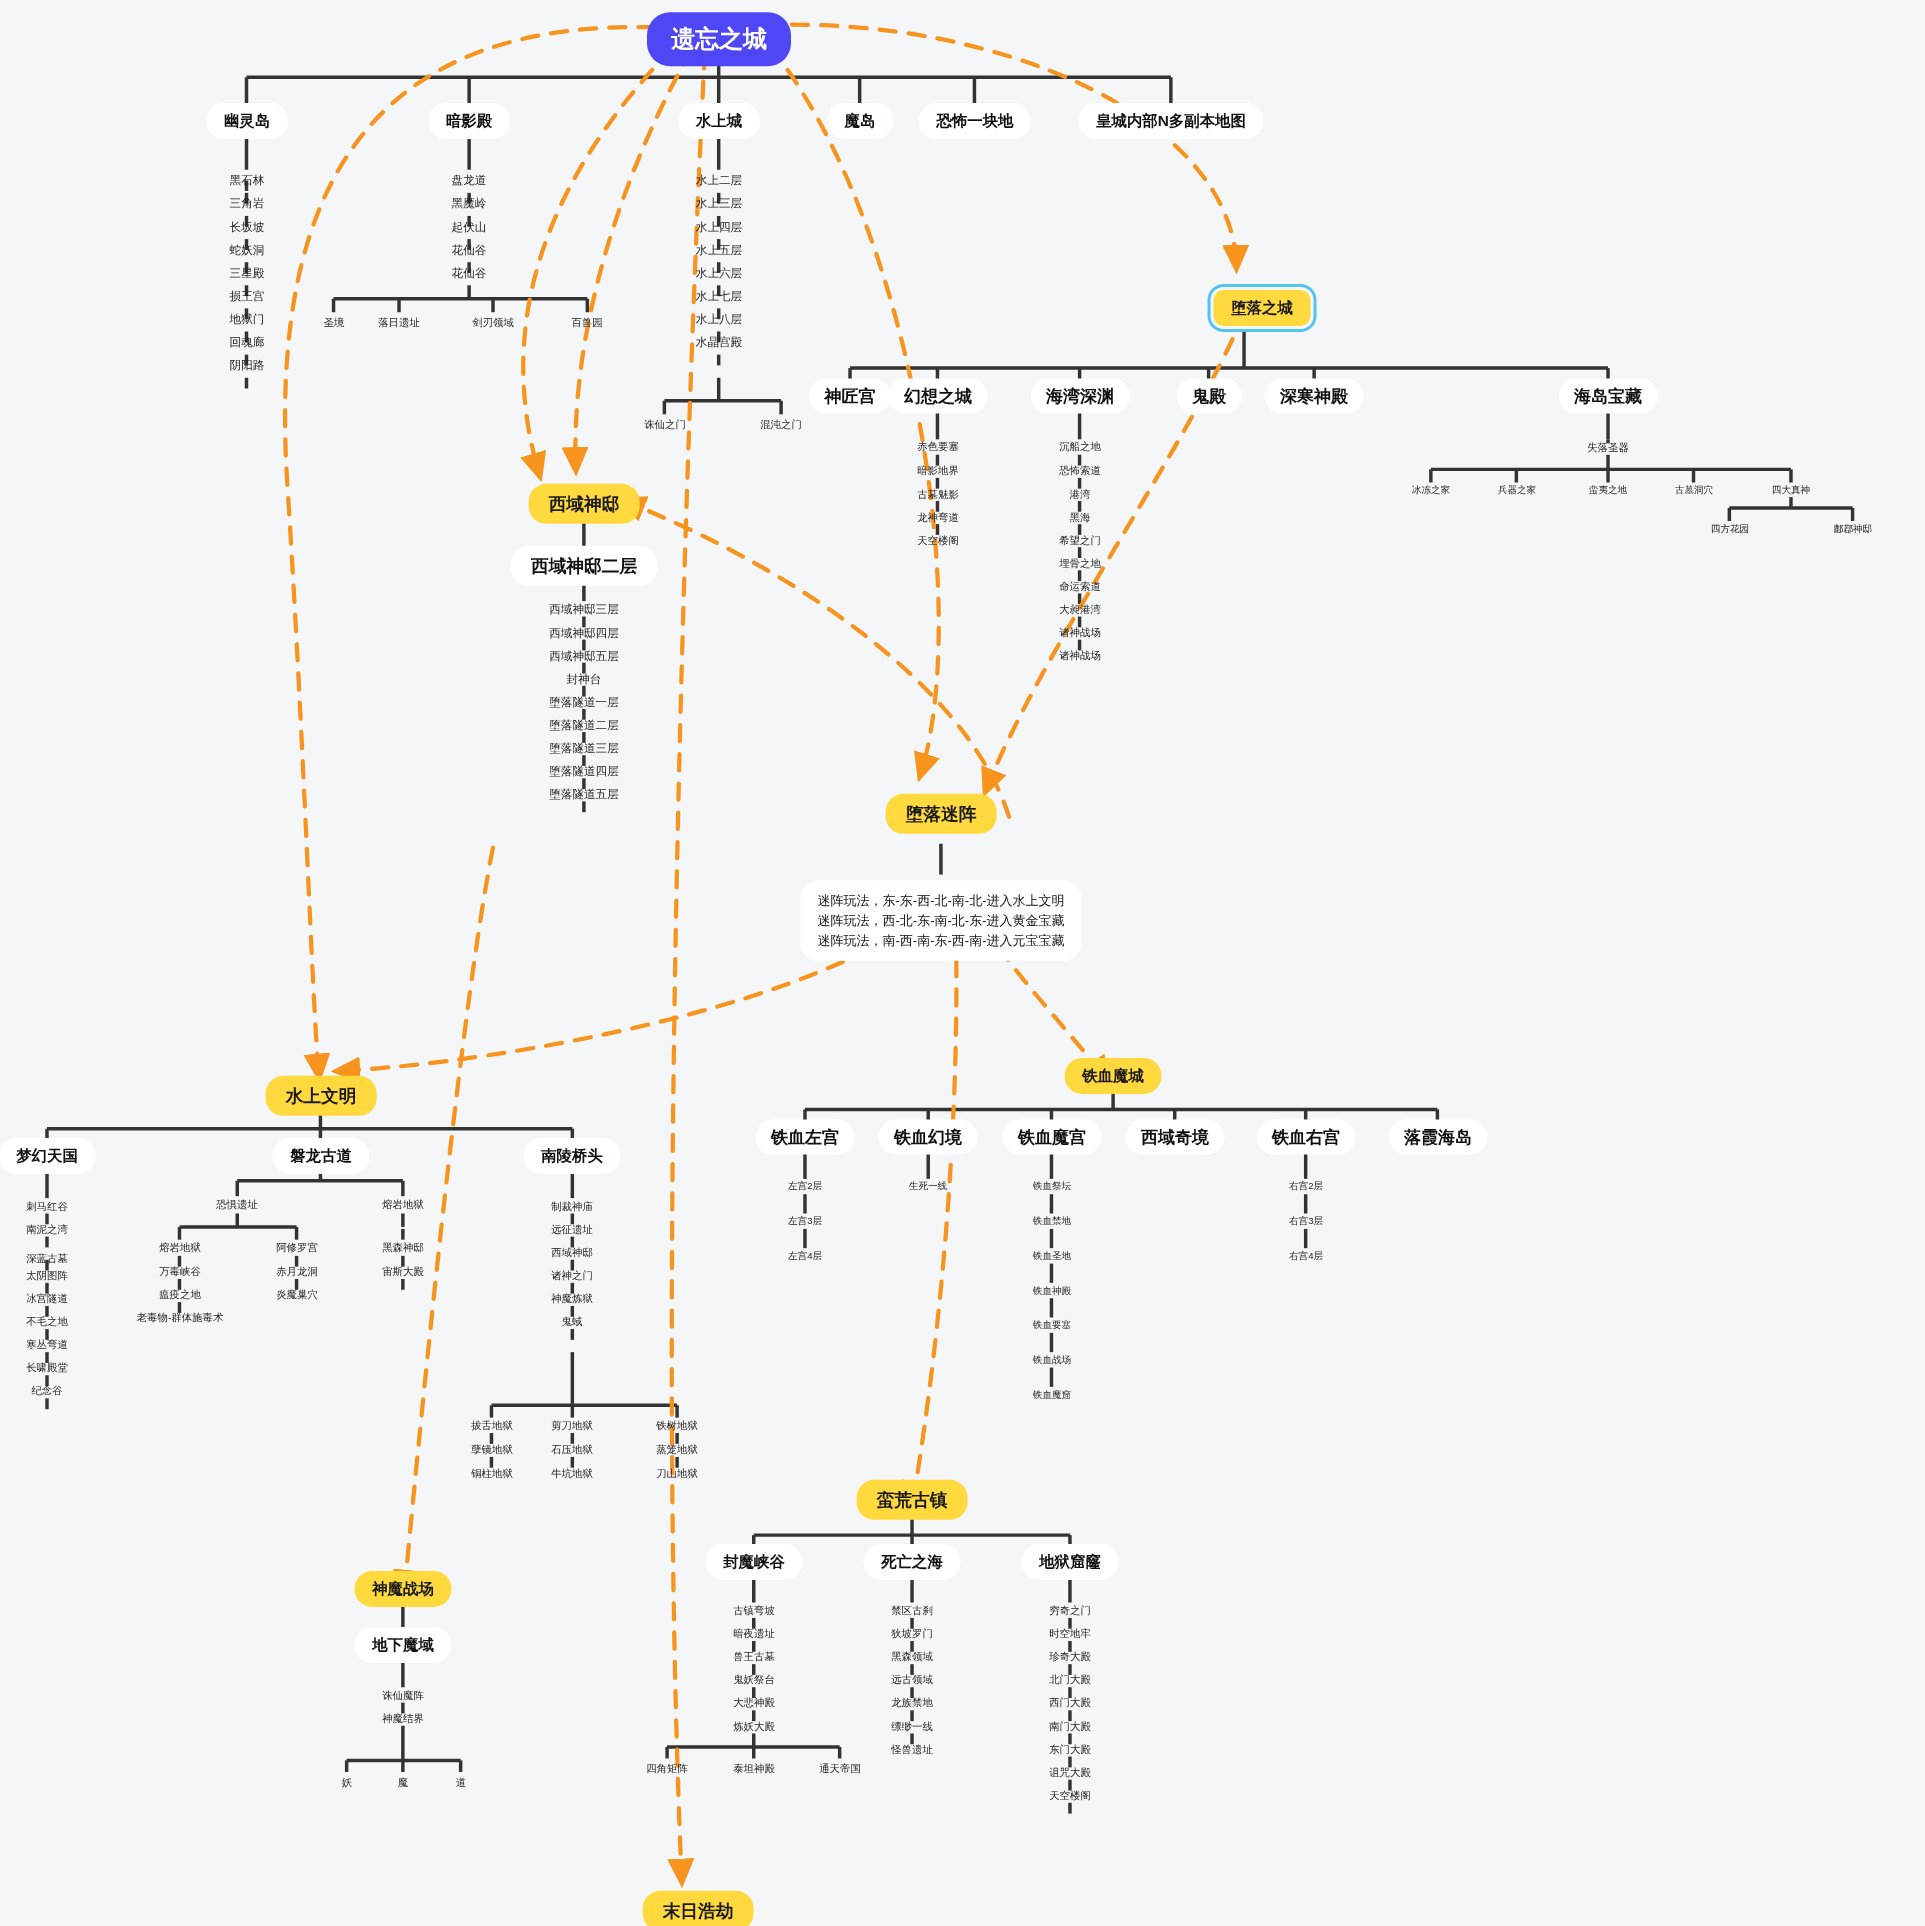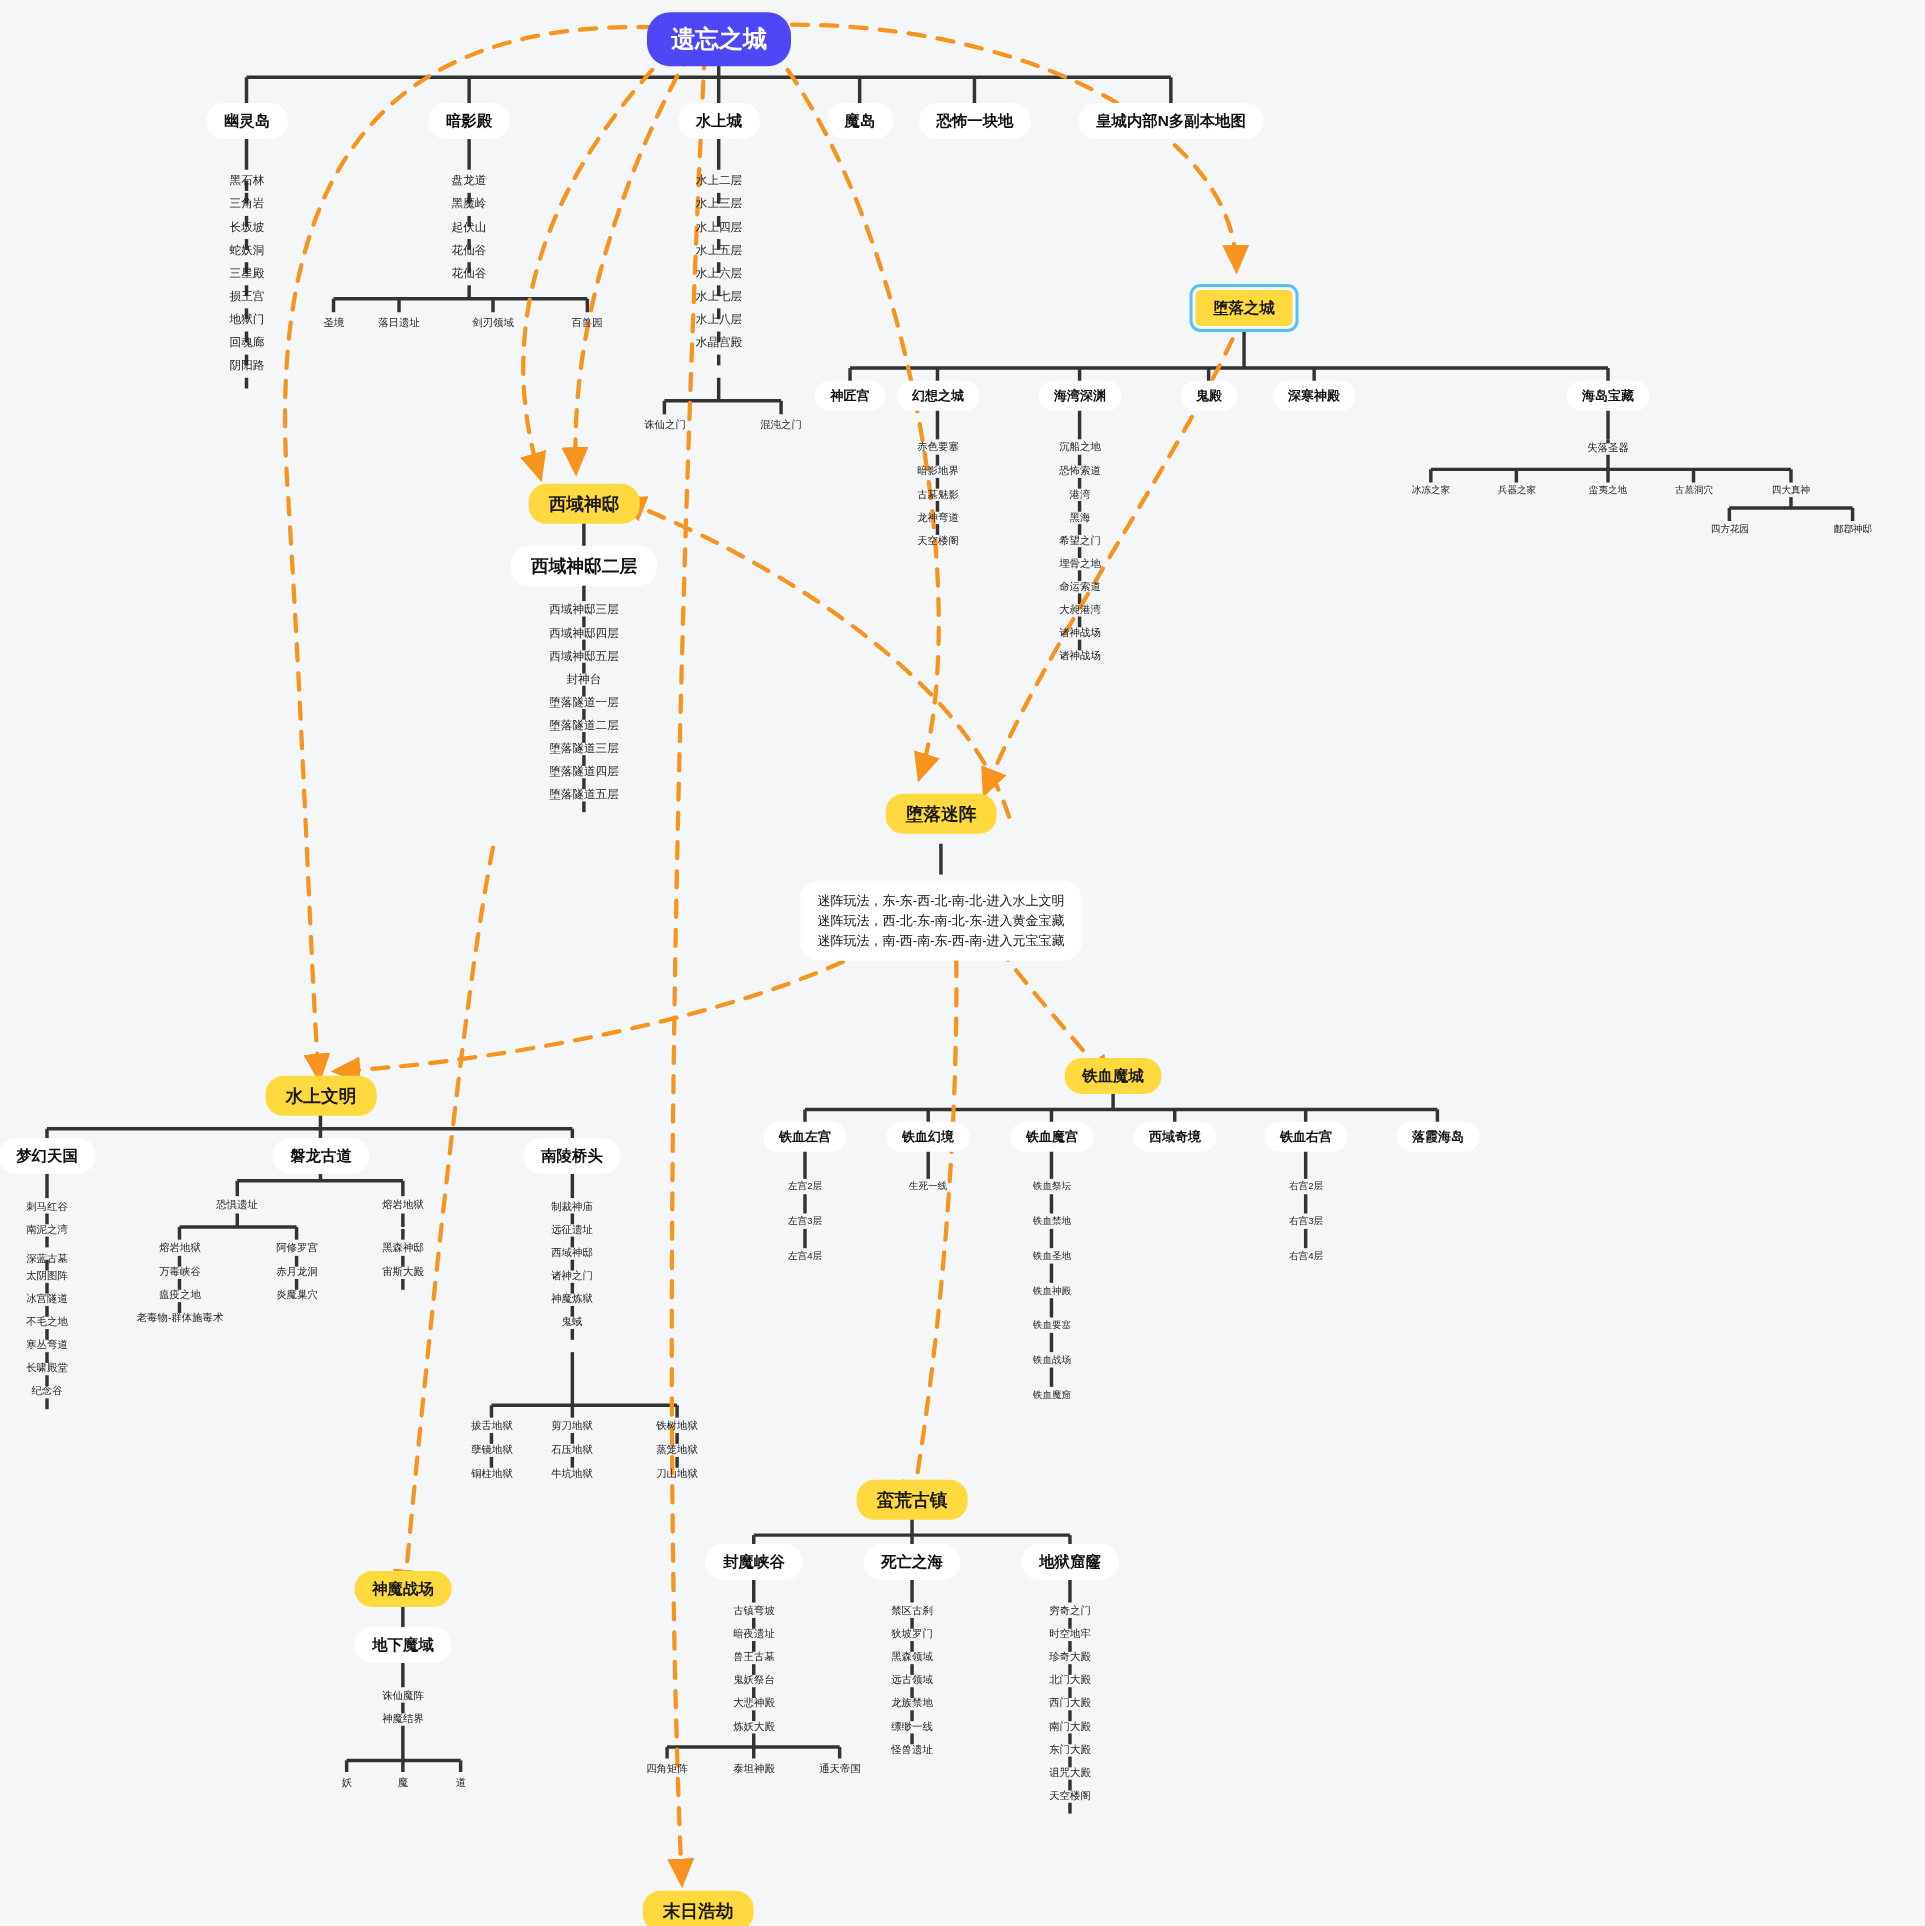--- a/index.html
+++ b/index.html
@@ -7,22 +7,22 @@
   #canvas{position:relative;width:1925px;height:2199px;overflow:hidden;background:#f5f6f7;}
   svg.links{position:absolute;left:0;top:0;width:1925px;height:2199px;pointer-events:none;}
 
   .node{position:absolute;transform:translate(-50%,-50%);white-space:nowrap;
         display:flex;align-items:center;justify-content:center;text-align:center;line-height:1.15;}
 
   
   .pill{background:#ffffff;border-radius:17.7px;padding:9.2px 17.7px;font-size:15.4px;font-weight:600;color:#111;}
   .pill.root{background:#4f46f5;color:#fff;font-size:24px;border-radius:23px;padding:13px 24px;font-weight:700;}
   .pill.hl{background:#ffd93d;color:#1a1a1a;}
-  .pill.hl-sel{background:#ffd93d;color:#1a1a1a;outline:3.5px solid #54c3f1;outline-offset:3.1px;border-radius:5px;}
-  .pill.small{font-size:13px;padding:7.7px 15.4px;}
+  .pill.hl-sel{background:#ffd93d;color:#1a1a1a;outline:3.5px solid #54c3f1;outline-offset:3.1px;border-radius:10px;margin-left:18px;}
+  .pill.small{font-size:17px;padding:7.7px 15.4px;}
   .pill.big{font-size:17.7px;padding:10px 20px;}
 
   
   .plain{font-size:11.6px;color:#222;font-weight:500;background:transparent;}
   .plain.sm{font-size:10.4px;}
   .plain.xs{font-size:9.6px;}
 
   
   .note{background:#fff;border-radius:17.7px;padding:10px 17px;font-size:13px;line-height:1.55;
         text-align:left;white-space:pre-line;font-weight:500;color:#111;}

